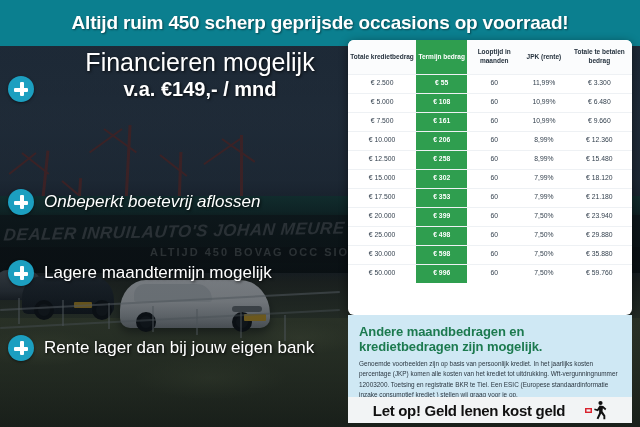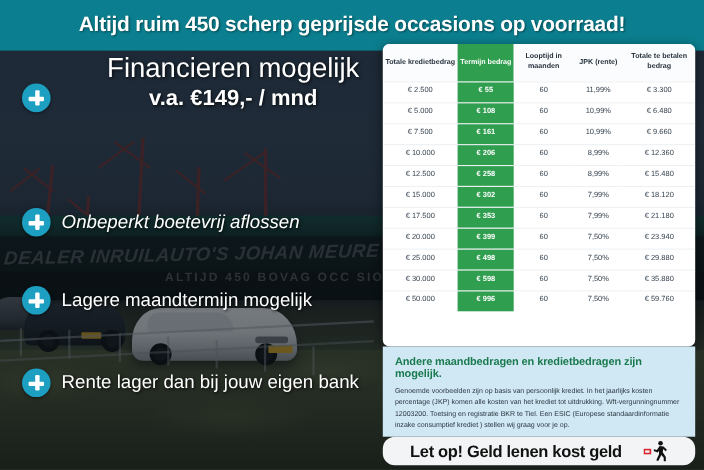--- a/index.html
+++ b/index.html
@@ -130,21 +130,21 @@
   }
   .topbar-text {
     color: #ffffff; font-size: 19px; font-weight: 700;
     letter-spacing: -.2px;
     text-shadow: 1px 1px 2px rgba(0,0,0,.45);
     white-space: nowrap;
   }
 
   
   .left {
-    position: absolute; left: 12px; top: 34px; width: 348px; bottom: 0;
+    position: absolute; left: 0; top: 34px; width: 348px; bottom: 0;
   }
   .headline {
     position: absolute; left: 55px; top: 15px; width: 290px;
     text-align: center; color: #ffffff;
   }
   .headline .l1 {
     font-size: 25px; font-weight: 400; line-height: 1.1;
     text-shadow: 1px 1px 3px rgba(0,0,0,.8);
     white-space: nowrap;
   }
@@ -211,32 +211,32 @@
   col.c4 { width: 16%; }
   col.c5 { width: 23%; }
 
   
   .info {
     position: absolute; left: 348px; top: 315px; width: 284px; height: 82px;
     background: #cfe8f4;
     padding: 9px 9px 4px 11px;
   }
   .info-title {
-    color: #1c7a4f; font-size: 10px; font-weight: 700; margin-bottom: 5px;
+    color: #1c7a4f; font-size: 13px; font-weight: 700; margin-bottom: 5px;
     letter-spacing: -.1px;
   }
   .info-body {
     color: #2b3640; font-size: 6.4px; line-height: 1.62; text-align: left;
   }
 
   
   .warn {
     position: absolute; left: 348px; top: 397px; width: 284px; height: 26px;
     background: #f2f4f5;
-    display: flex; align-items: center; justify-content: center; gap: 20px; border-radius: 11px;
+    display: flex; align-items: center; justify-content: center; gap: 20px;
   }
   .warn-text {
     color: #111111; font-size: 15px; font-weight: 700; letter-spacing: -.3px;
     white-space: nowrap;
   }
   .warn-icon { display: block; }
 </style>
 </head>
 <body>
 

